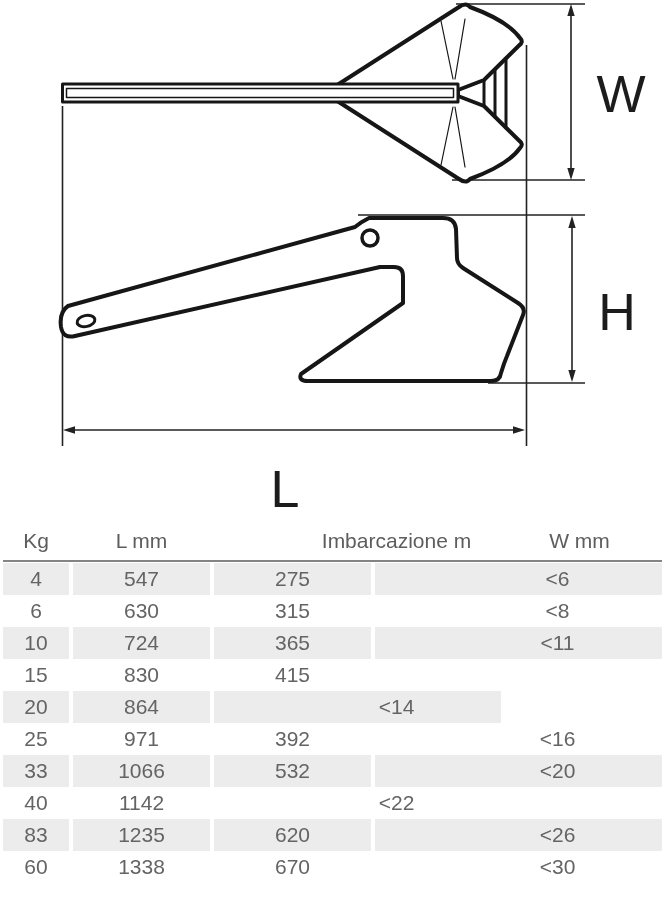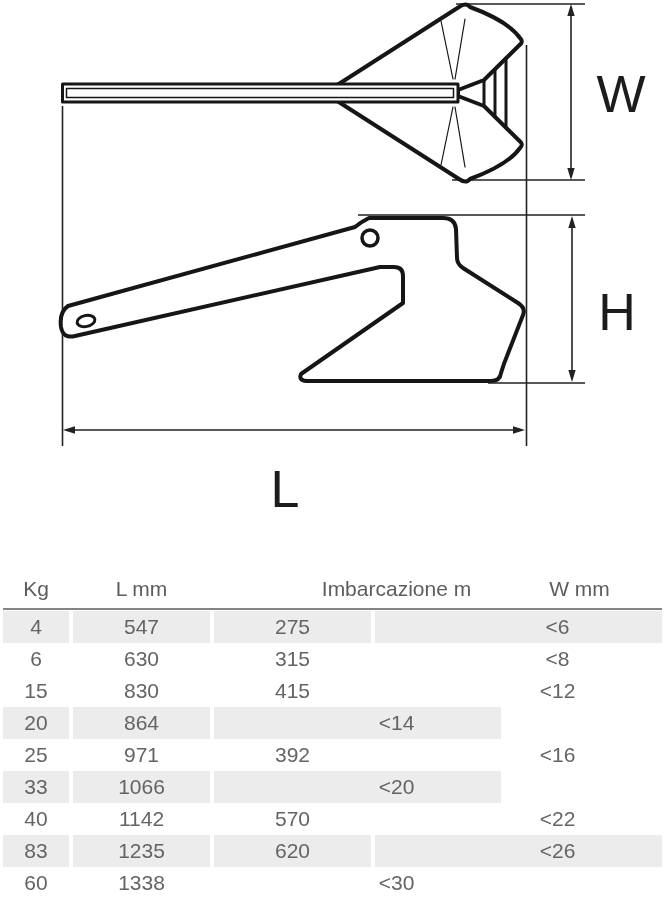--- a/index.html
+++ b/index.html
@@ -12,21 +12,21 @@
     font-family:"Liberation Sans", sans-serif;
     font-size:52px;fill:#1c1c1c;text-anchor:middle;
   }
   
   #spec-table{
     position:absolute;left:3px;top:524px;width:659px;
     font-size:21px;color:#646464;
   }
   .t-row{display:flex;height:32px;line-height:32px;}
   .t-row.header{height:36px;line-height:34px;border-bottom:2px solid #848484;color:#5d5d5d;}
-  .t-row.header{margin-bottom:1px;margin-top:48px;}
+  .t-row.header{margin-bottom:1px;}
   .cell{box-sizing:border-box;text-align:center;white-space:nowrap;}
   .c1{width:66px;margin-right:4px;}
   .c2{width:137px;margin-right:4px;}
   .c3{width:157px;margin-right:4px;}
   .c4{width:287px;padding-left:78px;}
   .t-row.striped .cell{background:#ececec;}
   .t-row.header .cell{background:transparent;}
 </style>
 </head>
 <body>
@@ -147,52 +147,58 @@
     <div class="cell c2">547</div>
     <div class="cell c3">275</div>
     <div class="cell c4">&lt;6</div>
   </div>
   <div class="t-row">
     <div class="cell c1">6</div>
     <div class="cell c2">630</div>
     <div class="cell c3">315</div>
     <div class="cell c4">&lt;8</div>
   </div>
+  <div class="t-row striped">
+    <div class="cell c1">10</div>
+    <div class="cell c2">724</div>
+    <div class="cell c3">365</div>
+    <div class="cell c4">&lt;11</div>
+  </div>
   <div class="t-row">
     <div class="cell c1">15</div>
     <div class="cell c2">830</div>
     <div class="cell c3">415</div>
-    <div class="cell c4">&lt;12</div>
   </div>
   <div class="t-row striped">
     <div class="cell c1">20</div>
     <div class="cell c2">864</div>
     <div class="cell c4">&lt;14</div>
   </div>
   <div class="t-row">
     <div class="cell c1">25</div>
     <div class="cell c2">971</div>
     <div class="cell c3">392</div>
     <div class="cell c4">&lt;16</div>
   </div>
   <div class="t-row striped">
     <div class="cell c1">33</div>
     <div class="cell c2">1066</div>
+    <div class="cell c3">532</div>
     <div class="cell c4">&lt;20</div>
   </div>
   <div class="t-row">
     <div class="cell c1">40</div>
     <div class="cell c2">1142</div>
-    <div class="cell c3">570</div>
     <div class="cell c4">&lt;22</div>
   </div>
   <div class="t-row striped">
     <div class="cell c1">83</div>
     <div class="cell c2">1235</div>
     <div class="cell c3">620</div>
     <div class="cell c4">&lt;26</div>
   </div>
   <div class="t-row">
     <div class="cell c1">60</div>
     <div class="cell c2">1338</div>
+    <div class="cell c3">670</div>
     <div class="cell c4">&lt;30</div>
   </div>
 </div>
 
 </body></html>

